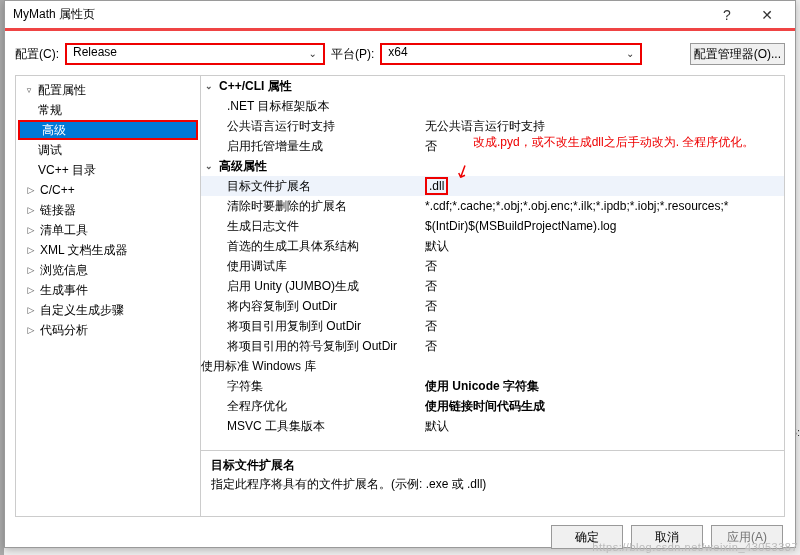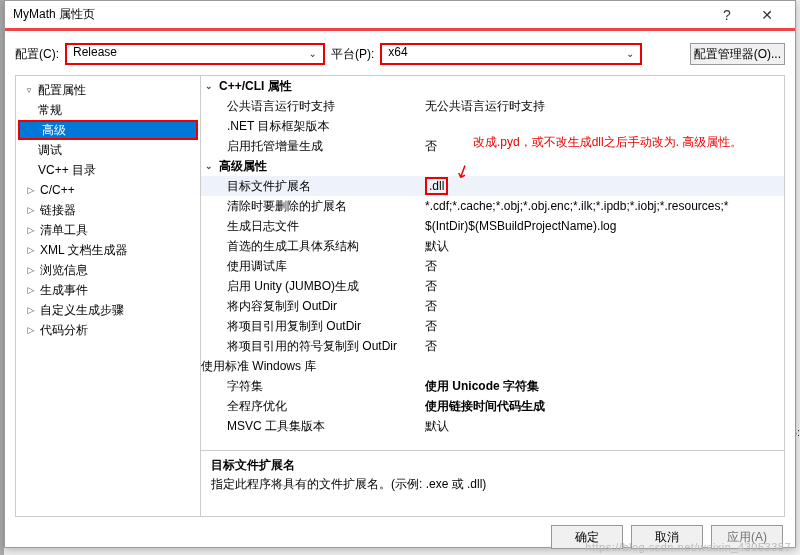--- a/index.html
+++ b/index.html
@@ -36,21 +36,21 @@
 .prop-row .v.bold { font-weight: bold; }
 .dll-box { border: 2px solid #e00; padding: 0 2px; display: inline-block; line-height: 14px; }
 .annot { position: absolute; color: #e00; font-size: 12px; line-height: 16px; pointer-events: none; }
 .annot-arrow { position: absolute; color: #e00; font-size: 18px; pointer-events: none; transform: rotate(-25deg); }
 .desc-box { border-top: 1px solid #ccc; padding: 6px 10px; height: 66px; }
 .desc-box .t { font-weight: bold; font-size: 12px; margin-bottom: 2px; }
 .desc-box .d { font-size: 12px; }
 .footer { display: flex; justify-content: flex-end; gap: 8px; padding: 0 12px 10px; }
 .footer .btn { width: 72px; height: 24px; }
 .btn.disabled { color: #737373; }
-.watermark { position: absolute; right: 9px; bottom: 2px; color: #bbb; font-size: 11px; letter-spacing: .5px; margin-top: 37px; }
+.watermark { position: absolute; right: 2px; bottom: 2px; color: #bbb; font-size: 11px; letter-spacing: .5px; margin-top: 37px; }
 .bg-strip { position: absolute; left: 0; bottom: 0; width: 4px; height: 100%; background: #aaa; }
 .edge-text { position: absolute; right: 0; top: 426px; font-size: 11px; color: #333; }
 </style>
 </head>
 <body>
 
 <div class="bg-strip"></div>
 <div class="edge-text">3:</div>
 
 <div class="dialog">
@@ -127,26 +127,26 @@
         </div>
       </div>
     <div class="main">
       <div class="props" id="props">
         <div class="group-hdr">
             <span class="arrow">⌄</span>
             <span>C++/CLI 属性</span>
           </div>
         <div id="rows1">
             <div class="prop-row">
+              <div class="k">.NET 目标框架版本</div>
+              <div class="v"></div>
+            </div>
+            <div class="prop-row">
               <div class="k">公共语言运行时支持</div>
               <div class="v">无公共语言运行时支持</div>
-            </div>
-            <div class="prop-row">
-              <div class="k">.NET 目标框架版本</div>
-              <div class="v"></div>
             </div>
             <div class="prop-row">
               <div class="k">启用托管增量生成</div>
               <div class="v">否</div>
             </div>
           </div>
         <div class="group-hdr">
             <span class="arrow">⌄</span>
             <span>高级属性</span>
           </div>
@@ -199,21 +199,21 @@
               <div class="v bold">使用链接时间代码生成</div>
             </div>
             <div class="prop-row">
               <div class="k">MSVC 工具集版本</div>
               <div class="v">默认</div>
             </div>
           </div>
       </div>
       <div class="annot-arrow" style="left:254px; top:84px;">↙</div>
       <div class="annot" style="left:272px; top:58px; width:320px;" id="annot">改成.pyd，或不改生成dll之后手动改为.
-高级属性。</div>
+全程序优化。</div>
       <div class="desc-box">
         <div class="t">目标文件扩展名</div>
         <div class="d">指定此程序将具有的文件扩展名。(示例: .exe 或 .dll)</div>
       </div>
     </div>
   </div>
 
   <div class="footer">
     <button class="btn">确定</button>
     <button class="btn">取消</button>

